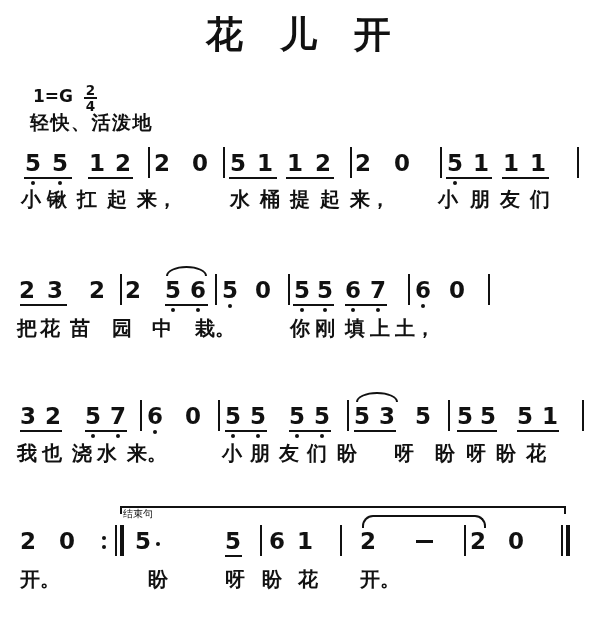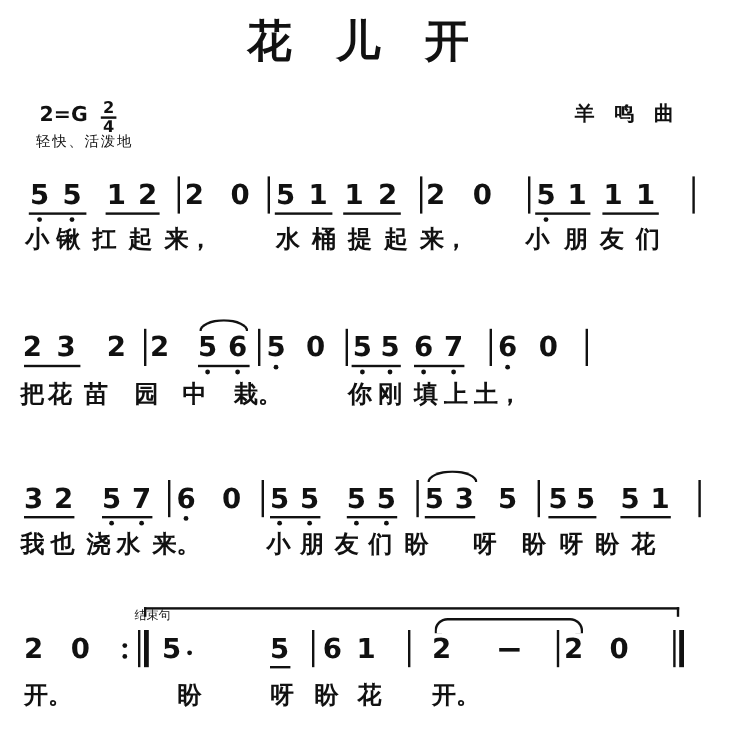--- a/index.html
+++ b/index.html
@@ -14,22 +14,22 @@
     font-size:37px; font-weight:700; word-spacing:22px; letter-spacing:1px;
     white-space:nowrap;
   }
   .keyline {
     position:absolute; left:33px; top:86px; font-size:17px; font-weight:700;
     display:flex; align-items:flex-start; gap:11px; line-height:20px;
   }
   .frac { display:inline-flex; flex-direction:column; align-items:center;
     font-size:13.5px; line-height:12px; margin-top:-2px; font-weight:700; }
   .fracline { width:13px; height:2px; background:#111; margin:1px 0; }
-  .tempo { position:absolute; left:30px; top:110px; font-size:12px;
-    font-weight:400; letter-spacing:1.5px; }
+  .tempo { position:absolute; left:30px; top:110px; font-size:19px;
+    font-weight:700; letter-spacing:1.5px; }
   .credits { position:absolute; left:479px; top:84px; font-size:16.5px;
     font-weight:700; line-height:21px; white-space:nowrap; }
   .score { position:absolute; left:0; top:0; width:610px; height:625px; }
   .note { position:absolute; transform:translateX(-50%); font-size:23px;
     font-weight:700; line-height:24px; }
   .vbar { position:absolute; width:2px; height:31px; background:#111; }
   .vbar.thick { width:3.5px; }
   .beam { position:absolute; height:2px; background:#111; }
   .rdot { position:absolute; width:4px; height:4px; border-radius:50%;
     background:#111; transform:translateX(-50%); }
@@ -45,32 +45,31 @@
   .bracket-label { position:absolute; font-size:10px; font-weight:400;
     line-height:12px; white-space:nowrap; }
 </style>
 </head>
 <body>
 
 <div class="page">
   <div class="title">花 儿 开</div>
 
   <div class="keyline">
-    <span>2=G</span>
+    <span>1=G</span>
     <span class="frac">
       <span>2</span>
       <span class="fracline"></span>
       <span>4</span>
     </span>
   </div>
 
   <div class="tempo">轻快、活泼地</div>
 
   <div class="credits">
-    <div>羊　鸣　曲</div>
   </div>
 
   <div class="score" id="score">
       <div class="note" style="left: 33px; top: 151px;">5</div>
       <div class="rdot" style="left: 33px; top: 181px;"></div>
       <div class="note" style="left: 60px; top: 151px;">5</div>
       <div class="rdot" style="left: 60px; top: 181px;"></div>
       <div class="note" style="left: 97px; top: 151px;">1</div>
       <div class="note" style="left: 123px; top: 151px;">2</div>
       <div class="vbar" style="left: 148px; top: 147px;"></div>
@@ -222,21 +221,21 @@
       <div class="note" style="left: 368px; top: 529px;">2</div>
       <div class="dash" style="left: 416px; top: 540px;"></div>
       <div class="vbar" style="left: 464px; top: 525px;"></div>
       <div class="note" style="left: 478px; top: 529px;">2</div>
       <div class="note" style="left: 516px; top: 529px;">0</div>
       <div class="vbar" style="left: 561px; top: 525px;"></div>
       <div class="vbar thick" style="left: 566px; top: 525px;"></div>
       <div class="beam" style="left: 225px; top: 555px; width: 17px;"></div>
       <div class="tie" style="left: 362px; top: 515px; width: 124px;"></div>
       <div class="bracket" style="left: 120px; top: 506px; width: 446px;"></div>
-      <div class="bracket-label" style="left: 112px; top: 508px;">结束句</div>
+      <div class="bracket-label" style="left: 123px; top: 508px;">结束句</div>
       <div class="lyric" style="left: 20px; top: 568px;">开。</div>
       <div class="lyric" style="left: 148px; top: 568px;">盼</div>
       <div class="lyric" style="left: 225px; top: 568px;">呀</div>
       <div class="lyric" style="left: 262px; top: 568px;">盼</div>
       <div class="lyric" style="left: 298px; top: 568px;">花</div>
       <div class="lyric" style="left: 360px; top: 568px;">开。</div>
     </div>
 </div>
 
 </body></html>

